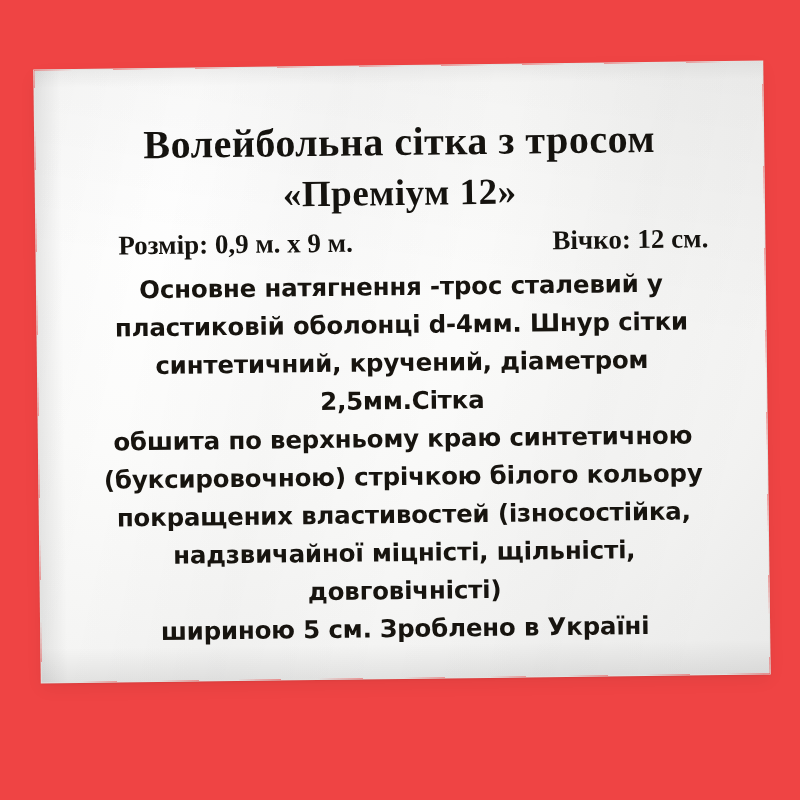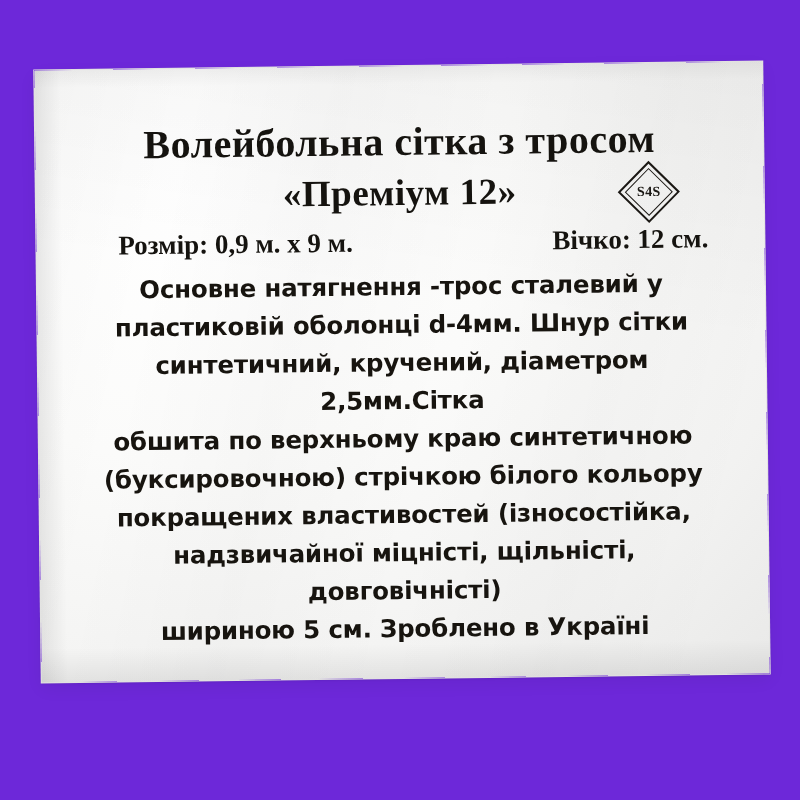--- a/index.html
+++ b/index.html
@@ -11,21 +11,21 @@
     width: 800px;
     height: 800px;
     overflow: hidden;
     font-family: "Liberation Sans", sans-serif;
   }
 
   .canvas {
     position: relative;
     width: 800px;
     height: 800px;
-    background: #6d28d9;
+    background: #ef4444;
   }
 
   
   .label-sheet {
     position: absolute;
     left: 38px;
     top: 66px;
     width: 728px;
     height: 612px;
     background:
@@ -179,25 +179,20 @@
     <div class="edge-shade-bottom"></div>
 
     <div class="label-content">
 
       <div class="title-block">
         <div class="title-line-1">Волейбольна сітка з тросом</div>
 
         <div class="title-line-2-row">
           <span>«Преміум 12»</span>
 
-          <span class="stamp">
-            <span class="stamp-outer"></span>
-            <span class="stamp-inner"></span>
-            <span class="stamp-text">S4S</span>
-          </span>
         </div>
       </div>
 
       <div class="specs-row">
         <span>Розмір: 0,9 м. х 9 м.</span>
         <span>Вічко: 12 см.</span>
       </div>
 
       <div class="body-text">
         <p>Основне натягнення -трос сталевий у</p>

